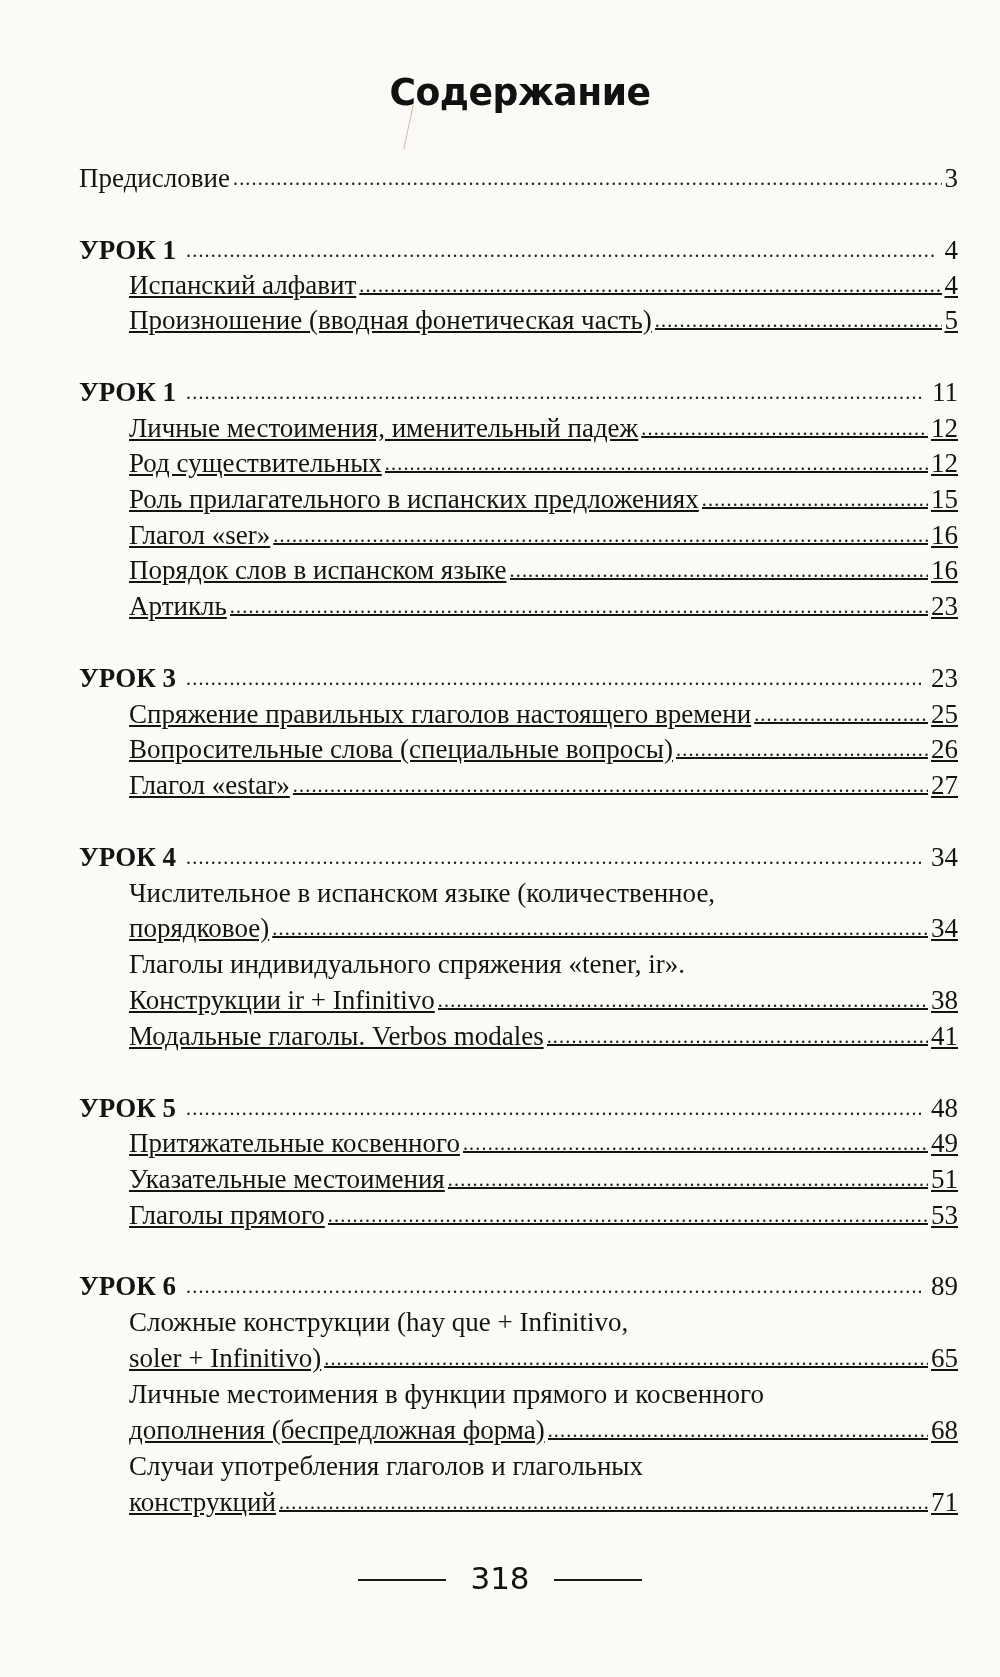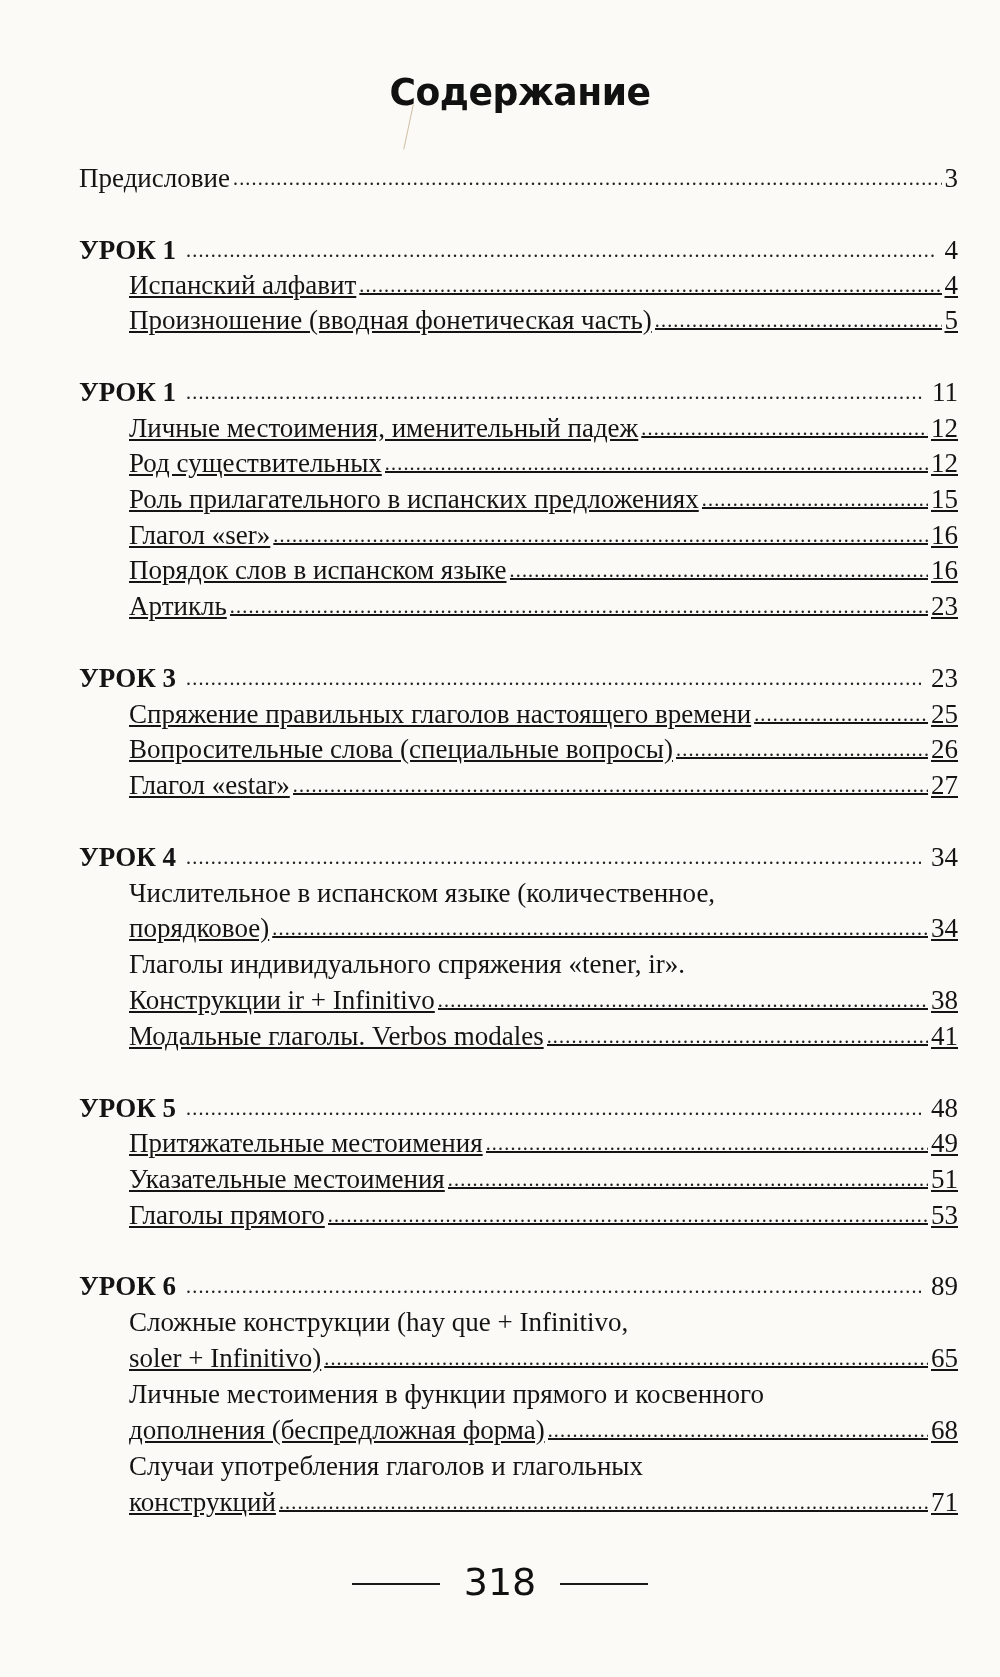--- a/index.html
+++ b/index.html
@@ -37,21 +37,21 @@
   .row.head { padding-left: 79px; width: 879px; gap: 7px; }
   .row.sub { padding-left: 129px; width: 829px; text-decoration: underline; }
   .row.cont { padding-left: 129px; width: 829px; }
   .footer {
     position: absolute; top: 1560px; left: 0; width: 1000px;
     display: flex; justify-content: center; align-items: center; gap: 24px;
   }
   .footer .rule { width: 88px; height: 2px; background: #1a1a1a; margin-top: 4px; }
   .footer .pnum {
     font-family: "DejaVu Sans", "Liberation Sans", sans-serif;
-    font-size: 38px; color: #111;
+    font-size: 31px; color: #111;
   }
   .scratch {
     position: absolute; left: 408px; top: 104px; width: 1px; height: 46px;
     background: #b9a27a; transform: rotate(12deg); opacity: .7;
   }
 </style>
 </head>
 <body>
 
 <div class="page">
@@ -164,21 +164,21 @@
     <span class="dots">........................................................................................................................................................................................................................</span>
     <span class="num">41</span>
   </div>
 
   <div class="row head" style="top:1090px">
     <span class="label">УРОК  5</span>
     <span class="dots">........................................................................................................................................................................................................................</span>
     <span class="num">48</span>
   </div>
   <div class="row sub" style="top:1125px">
-    <span class="label">Притяжательные местоимения</span>
+    <span class="label">Притяжательные косвенного</span>
     <span class="dots">........................................................................................................................................................................................................................</span>
     <span class="num">49</span>
   </div>
   <div class="row sub" style="top:1161px">
     <span class="label">Указательные местоимения</span>
     <span class="dots">........................................................................................................................................................................................................................</span>
     <span class="num">51</span>
   </div>
   <div class="row sub" style="top:1197px">
     <span class="label">Глаголы прямого</span>

